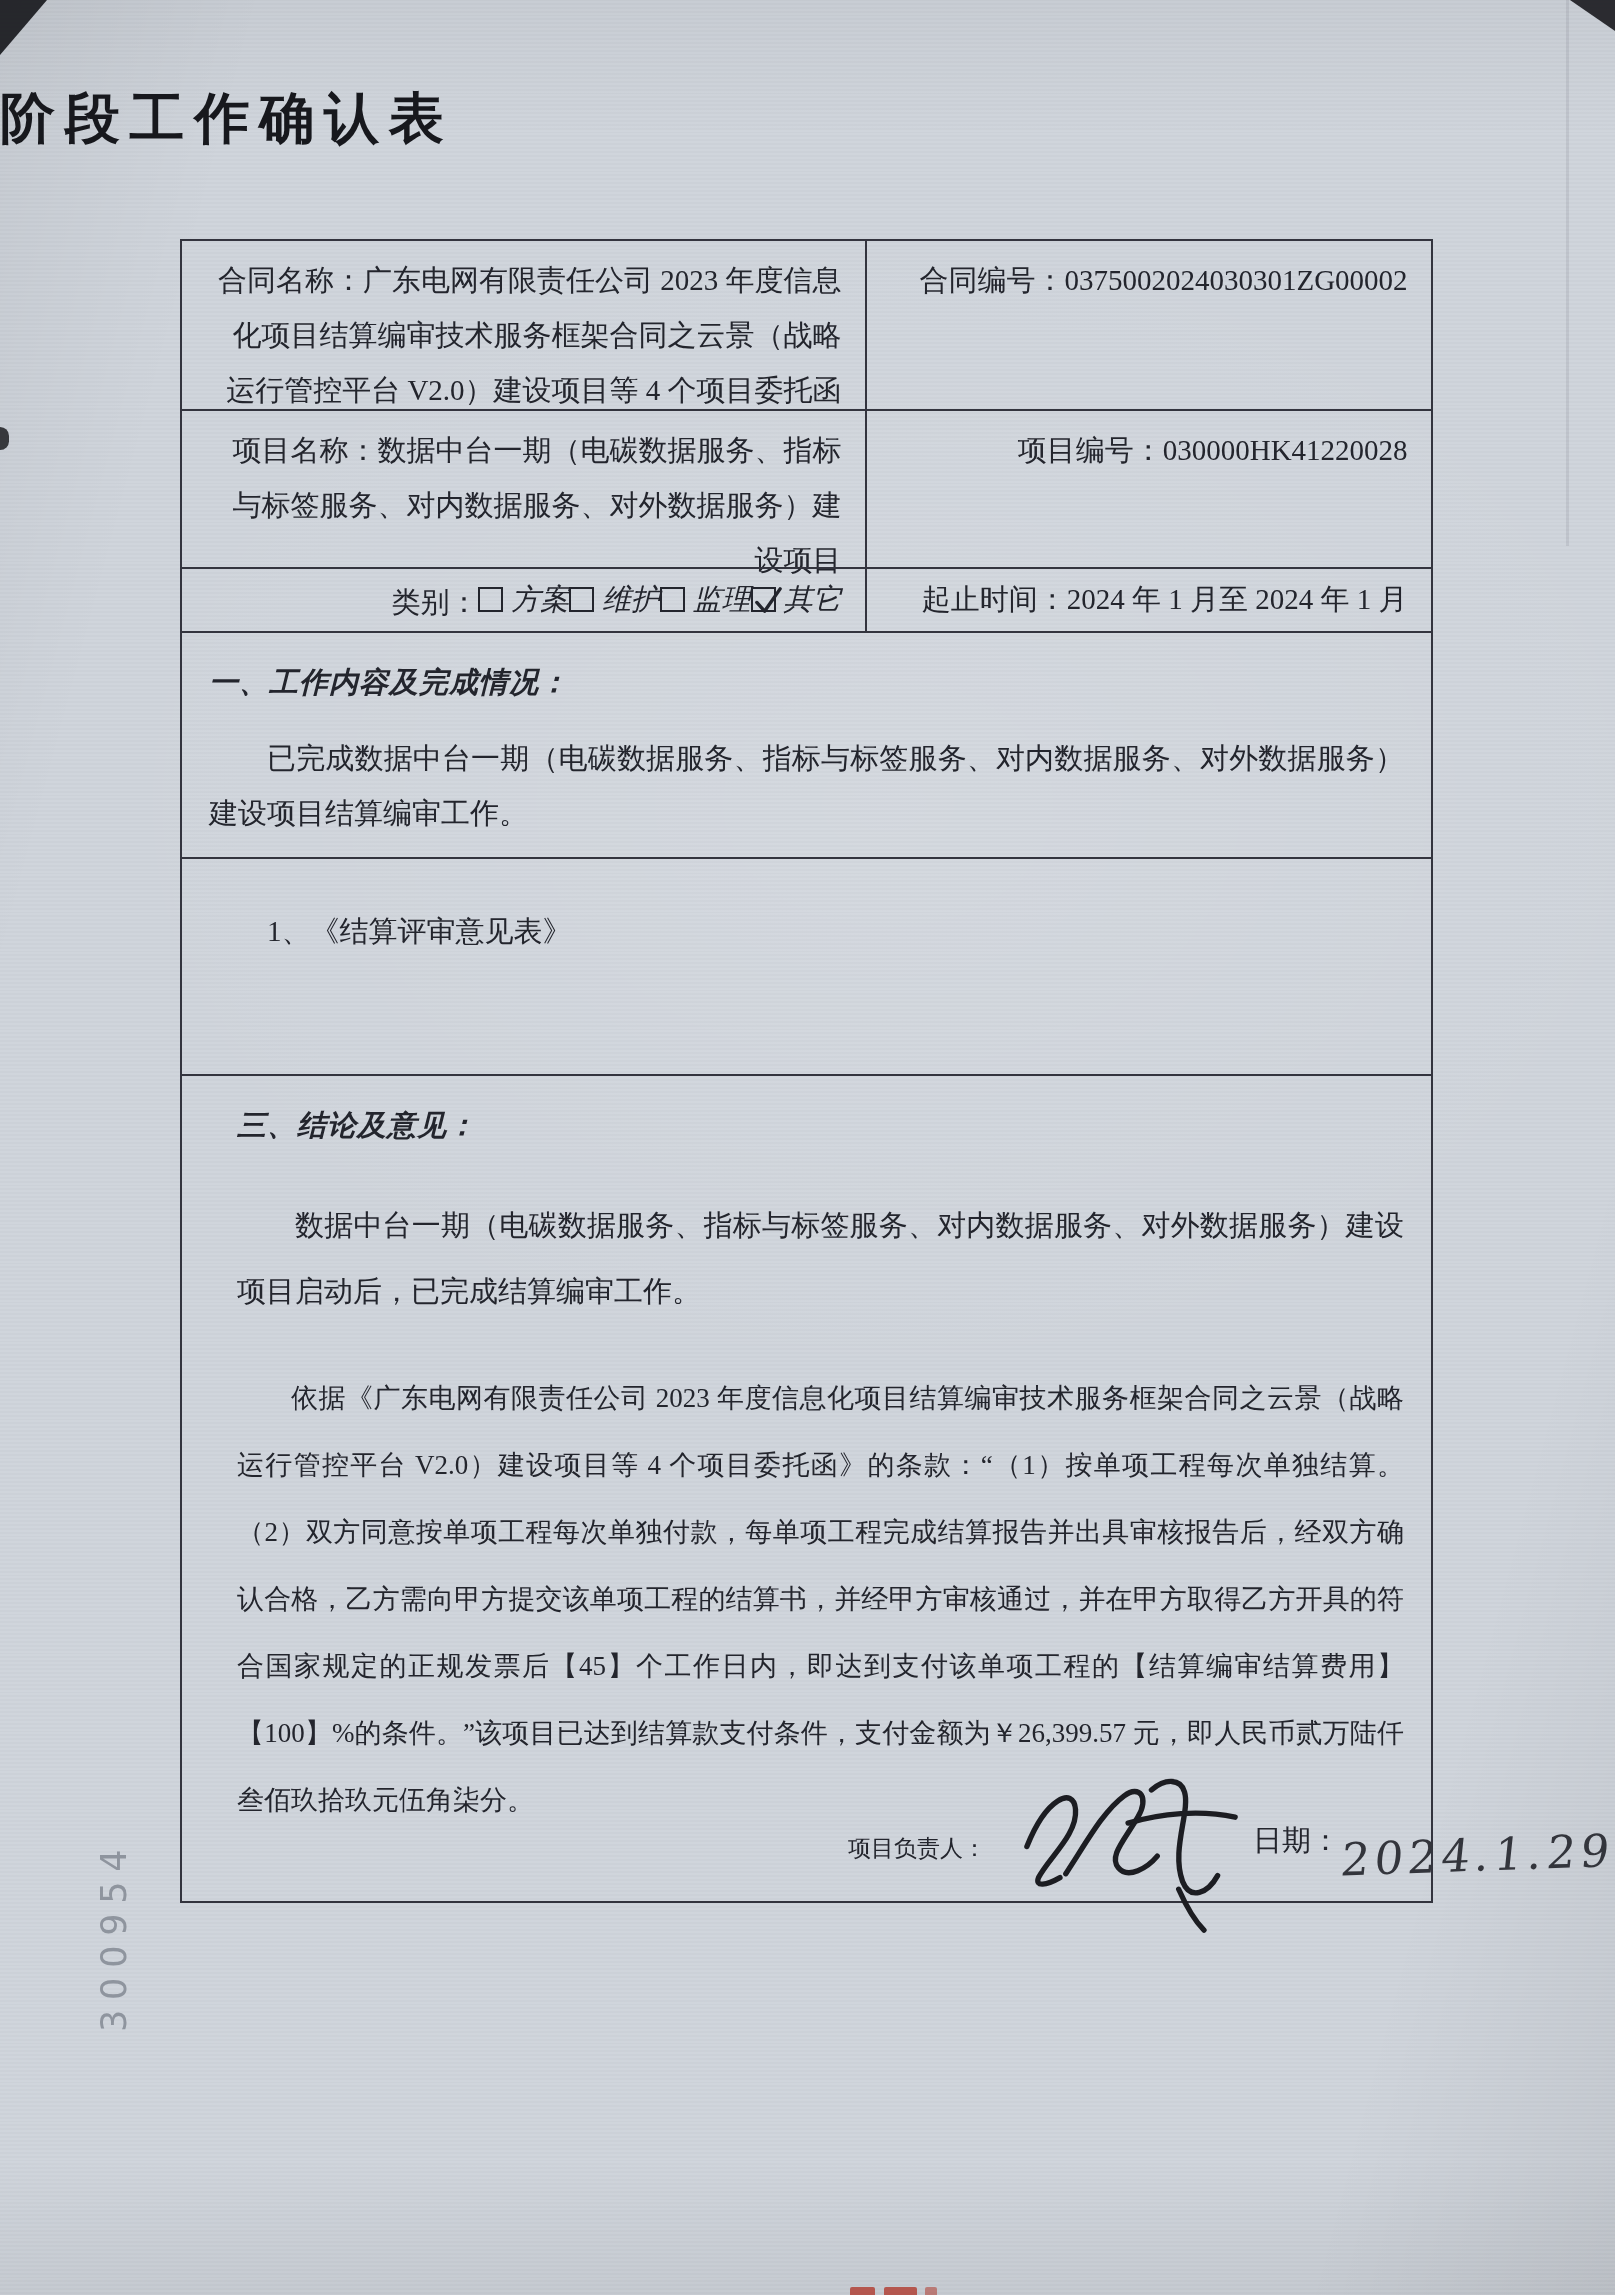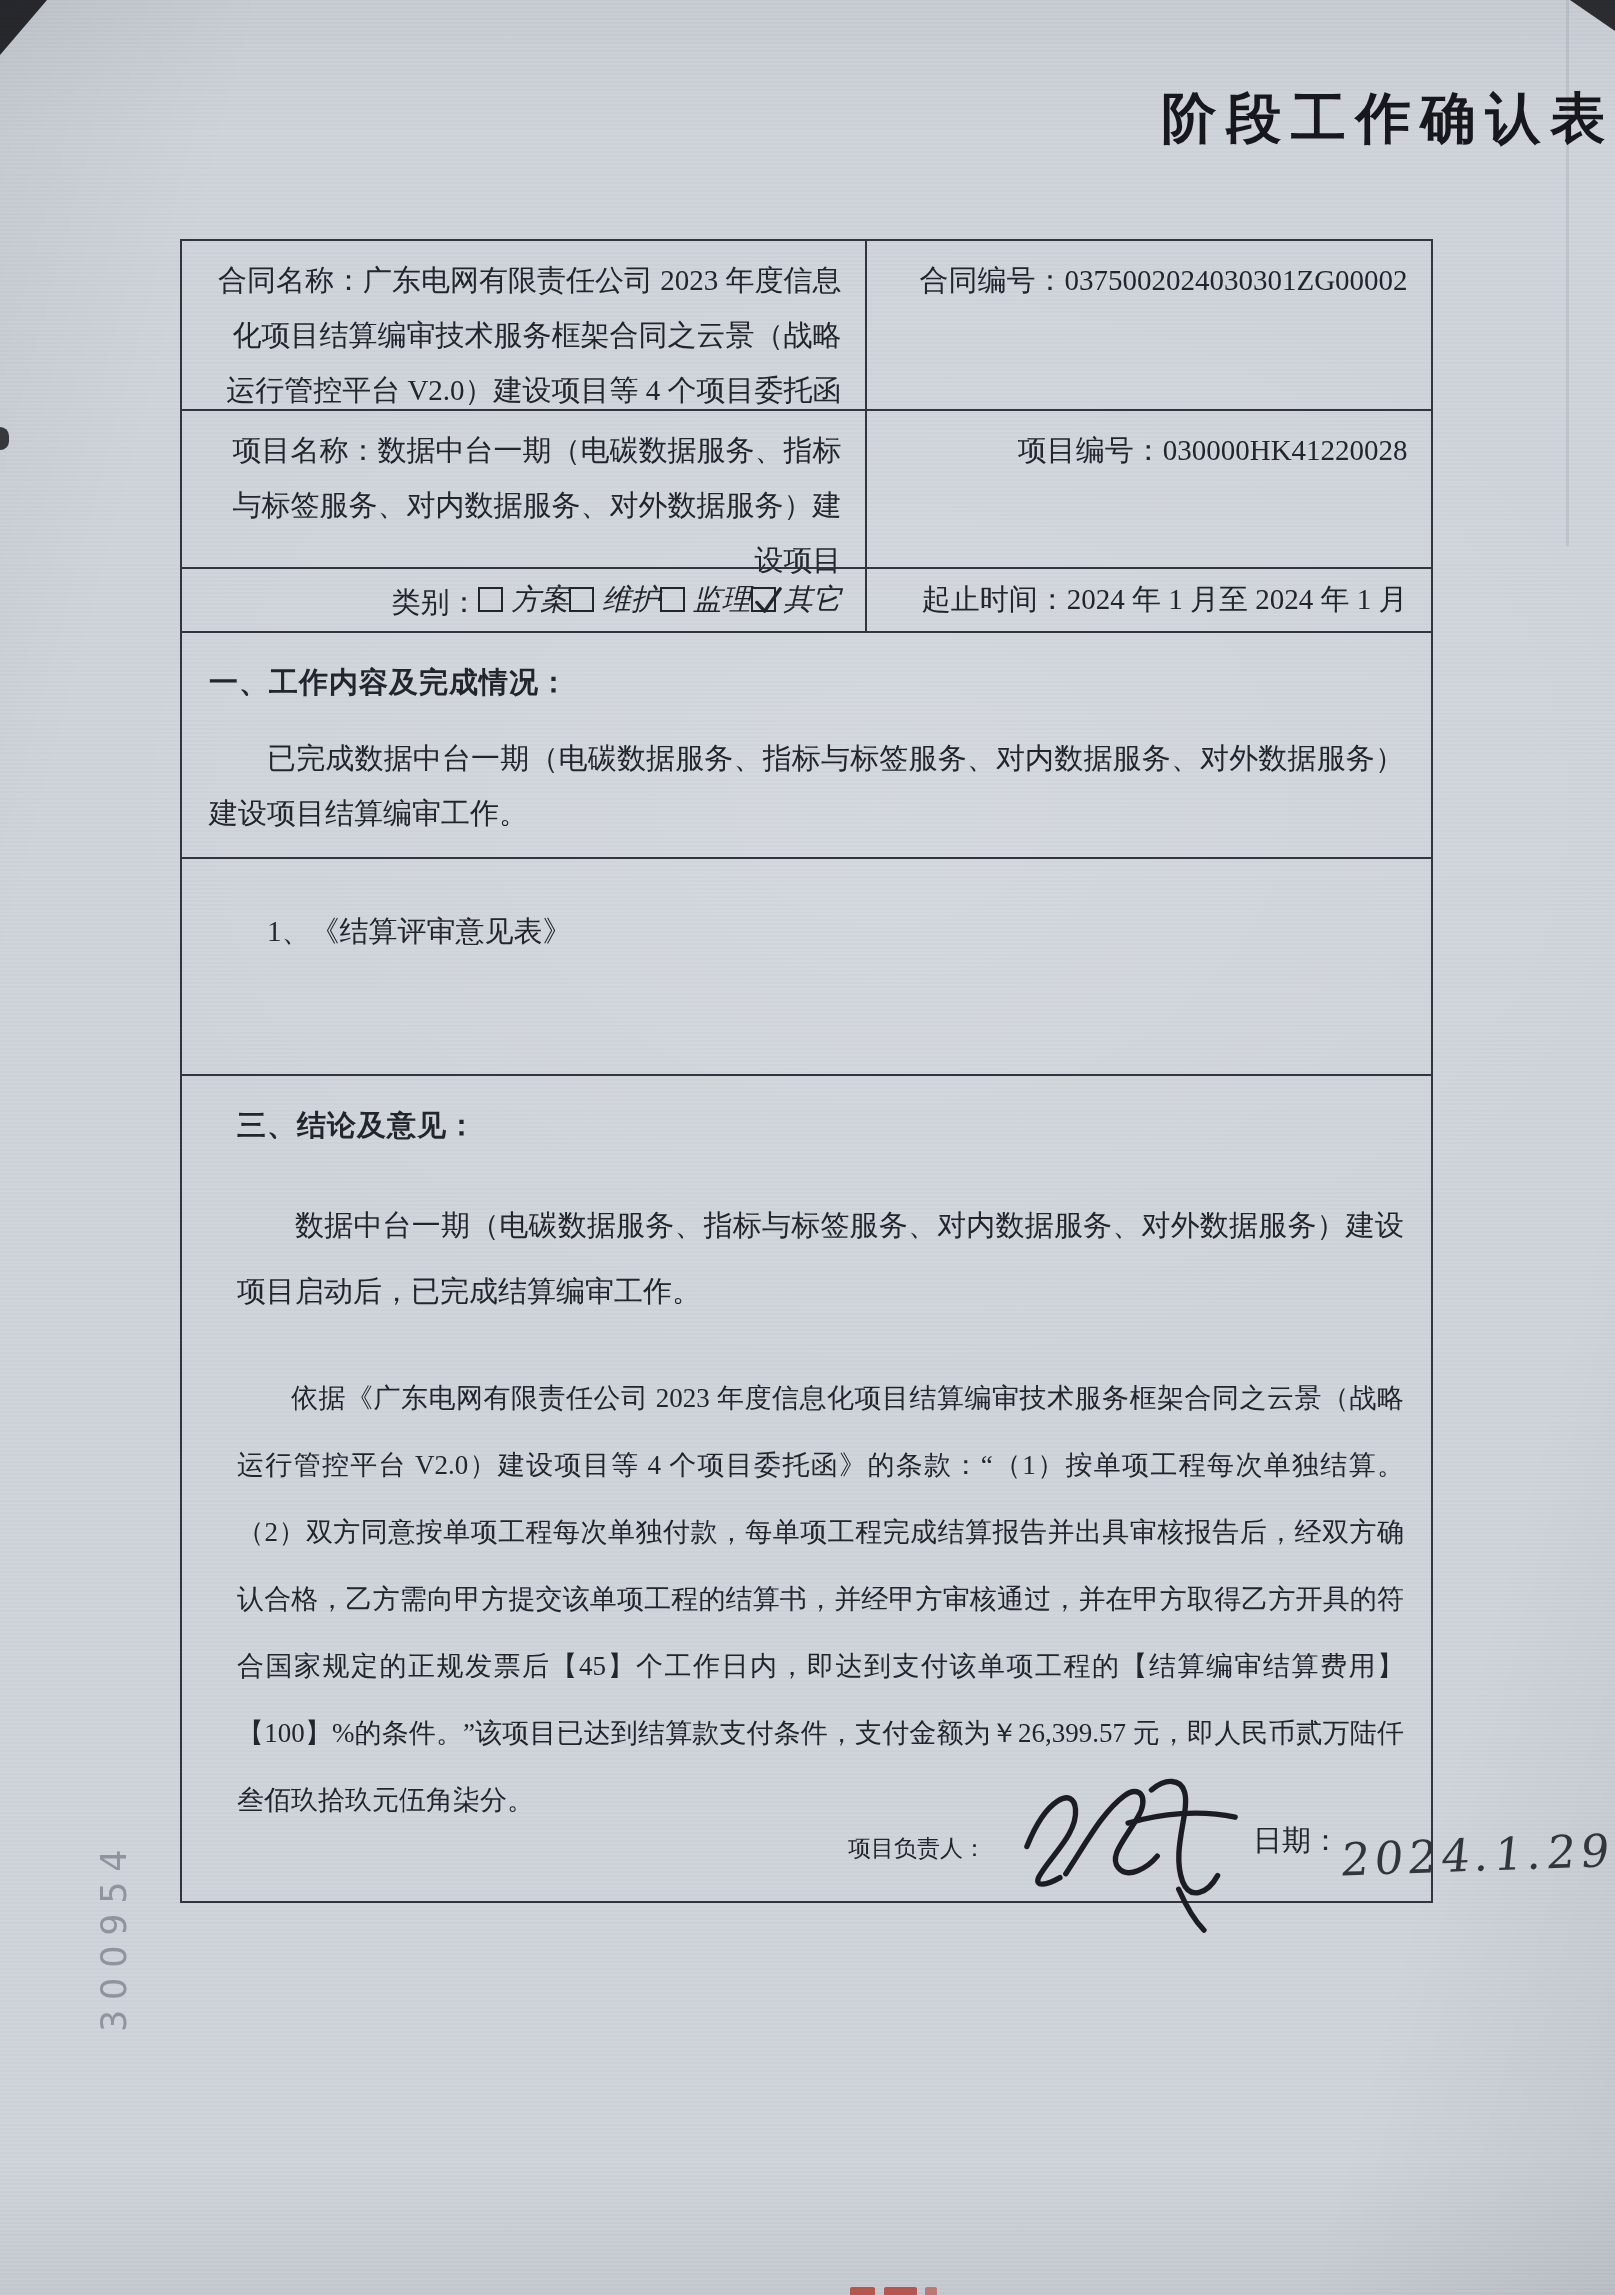--- a/index.html
+++ b/index.html
@@ -33,21 +33,21 @@
     border-top:31px solid #191a1e;border-left:45px solid transparent;opacity:.9;}
   .edge-blob{position:absolute;left:0;top:427px;width:8.8px;height:23.4px;background:#1d1e22;border-radius:0 8.8px 8.8px 0;opacity:.85;}
   .crease{position:absolute;left:1566px;top:0;width:2.9px;height:546px;background:rgba(80,86,100,0.12);}
   .red-frag{position:absolute;bottom:0;height:8.8px;background:var(--red_mark);opacity:.8;border-radius:2px 2px 0 0;}
   .red-frag.f1{left:850px;width:25px;}
   .red-frag.f2{left:884px;width:33px;}
   .red-frag.f3{left:925px;width:11.7px;opacity:.55;}
 
   .title{
     position:absolute;left:0;top:82px;width:100%;
-    text-align:right;font-size:55px;font-weight:bold;
+    text-align:left;font-size:55px;font-weight:bold;
     letter-spacing:9.8px;color:#17181d;
   }
 
   .doc-table{
     position:absolute;left:180px;top:239px;width:1253px;
     border:2.9px solid var(--border);
     font-size:29px;line-height:55px;
   }
   .trow{position:relative;border-top:2px solid var(--border);}
   .trow:first-child{border-top:none;}
@@ -57,21 +57,21 @@
   .r1{height:168px;}
   .r2{height:158px;}
   .r3{height:64px;}
   .r3 .cell{padding-top:0;padding-bottom:0;line-height:60px;}
   .r4{height:226px;}
   .r5{height:217px;}
   .r6{min-height:827px;overflow:visible;padding-left:28px;}
   .cols,.cell{height:100%;}
 
   .sec{padding:21.5px 27px 0 27px;}
-  .sec-heading{font-weight:600;letter-spacing:1px;}
+  .sec-heading{font-weight:600;letter-spacing:1px;font-style:italic;}
   .sec-body{margin-top:21.5px;text-indent:2em;text-align:justify;}
   .sec-item{margin-top:23.4px;text-indent:2em;}
   .r6 .sec-para1{margin-top:39px;text-indent:2em;line-height:66px;text-align:justify;}
   .r6 .sec-para2{margin-top:41px;text-indent:2em;line-height:67px;text-align:justify;font-size:27px;}
 
   
   .cat-opt{display:inline-flex;align-items:center;font-style:italic;}
   .cat-opt:first-of-type{margin-left:13.7px;}
   .cbox{
     display:inline-block;width:25px;height:25px;

